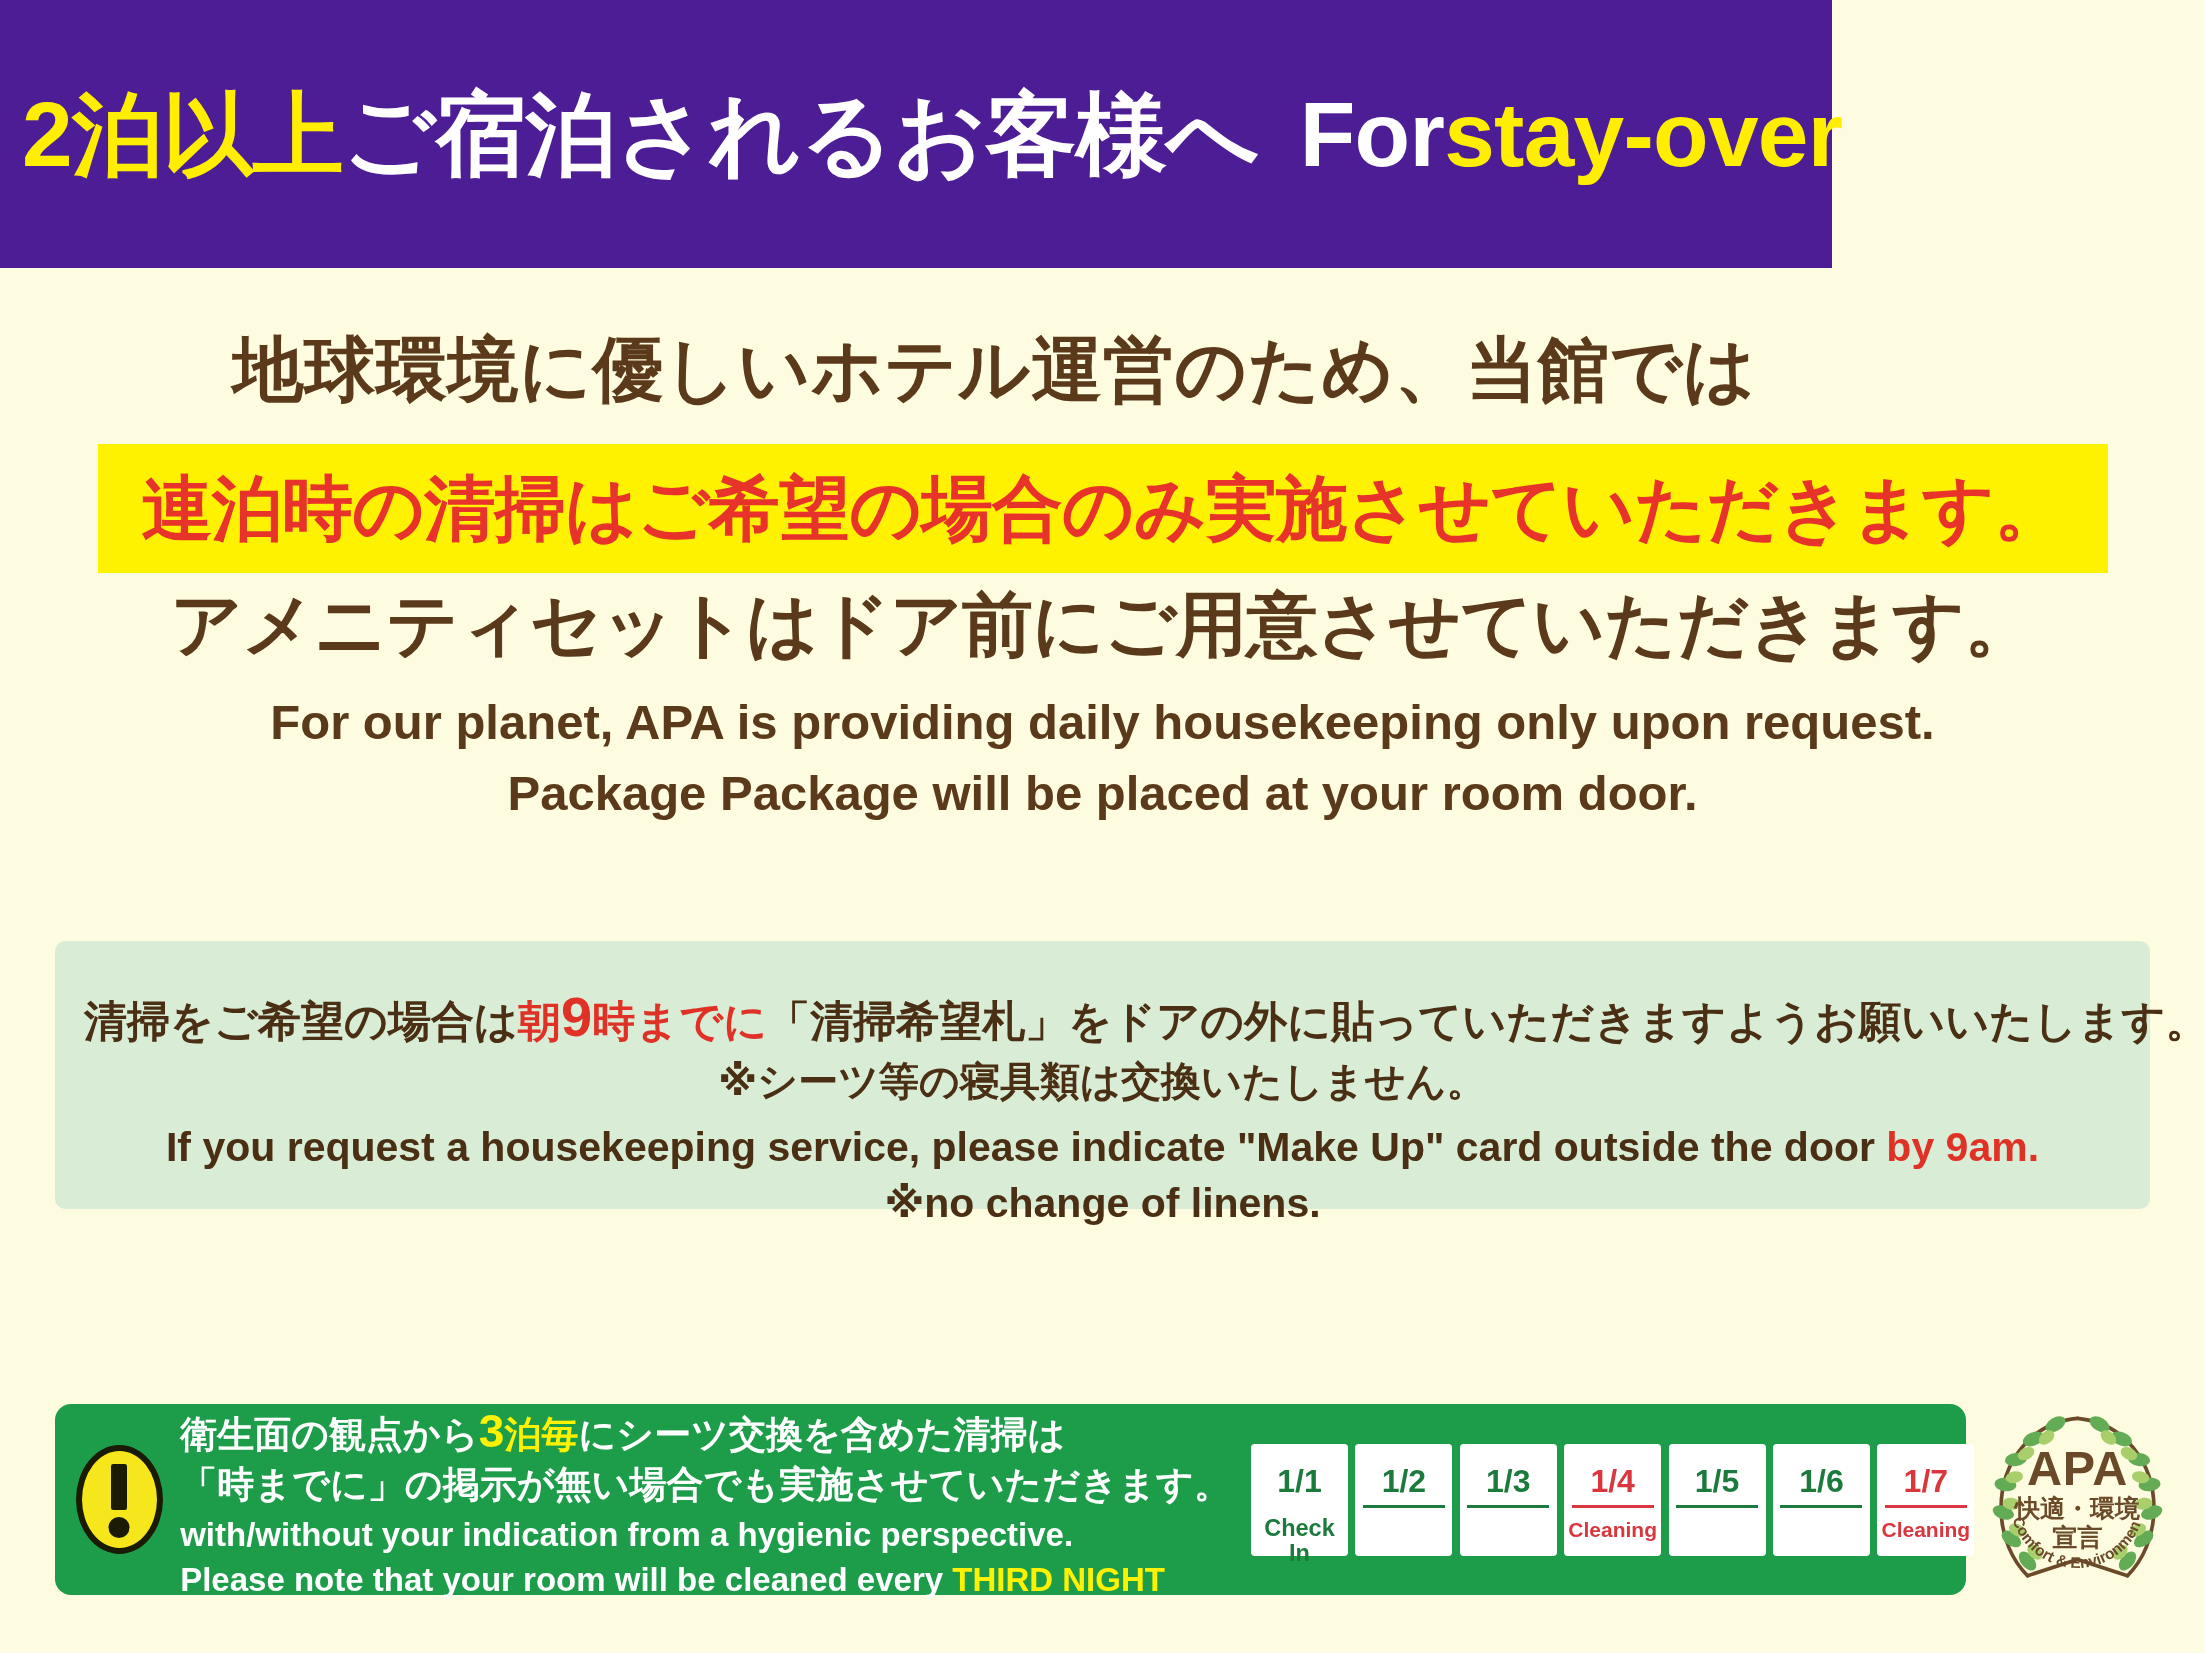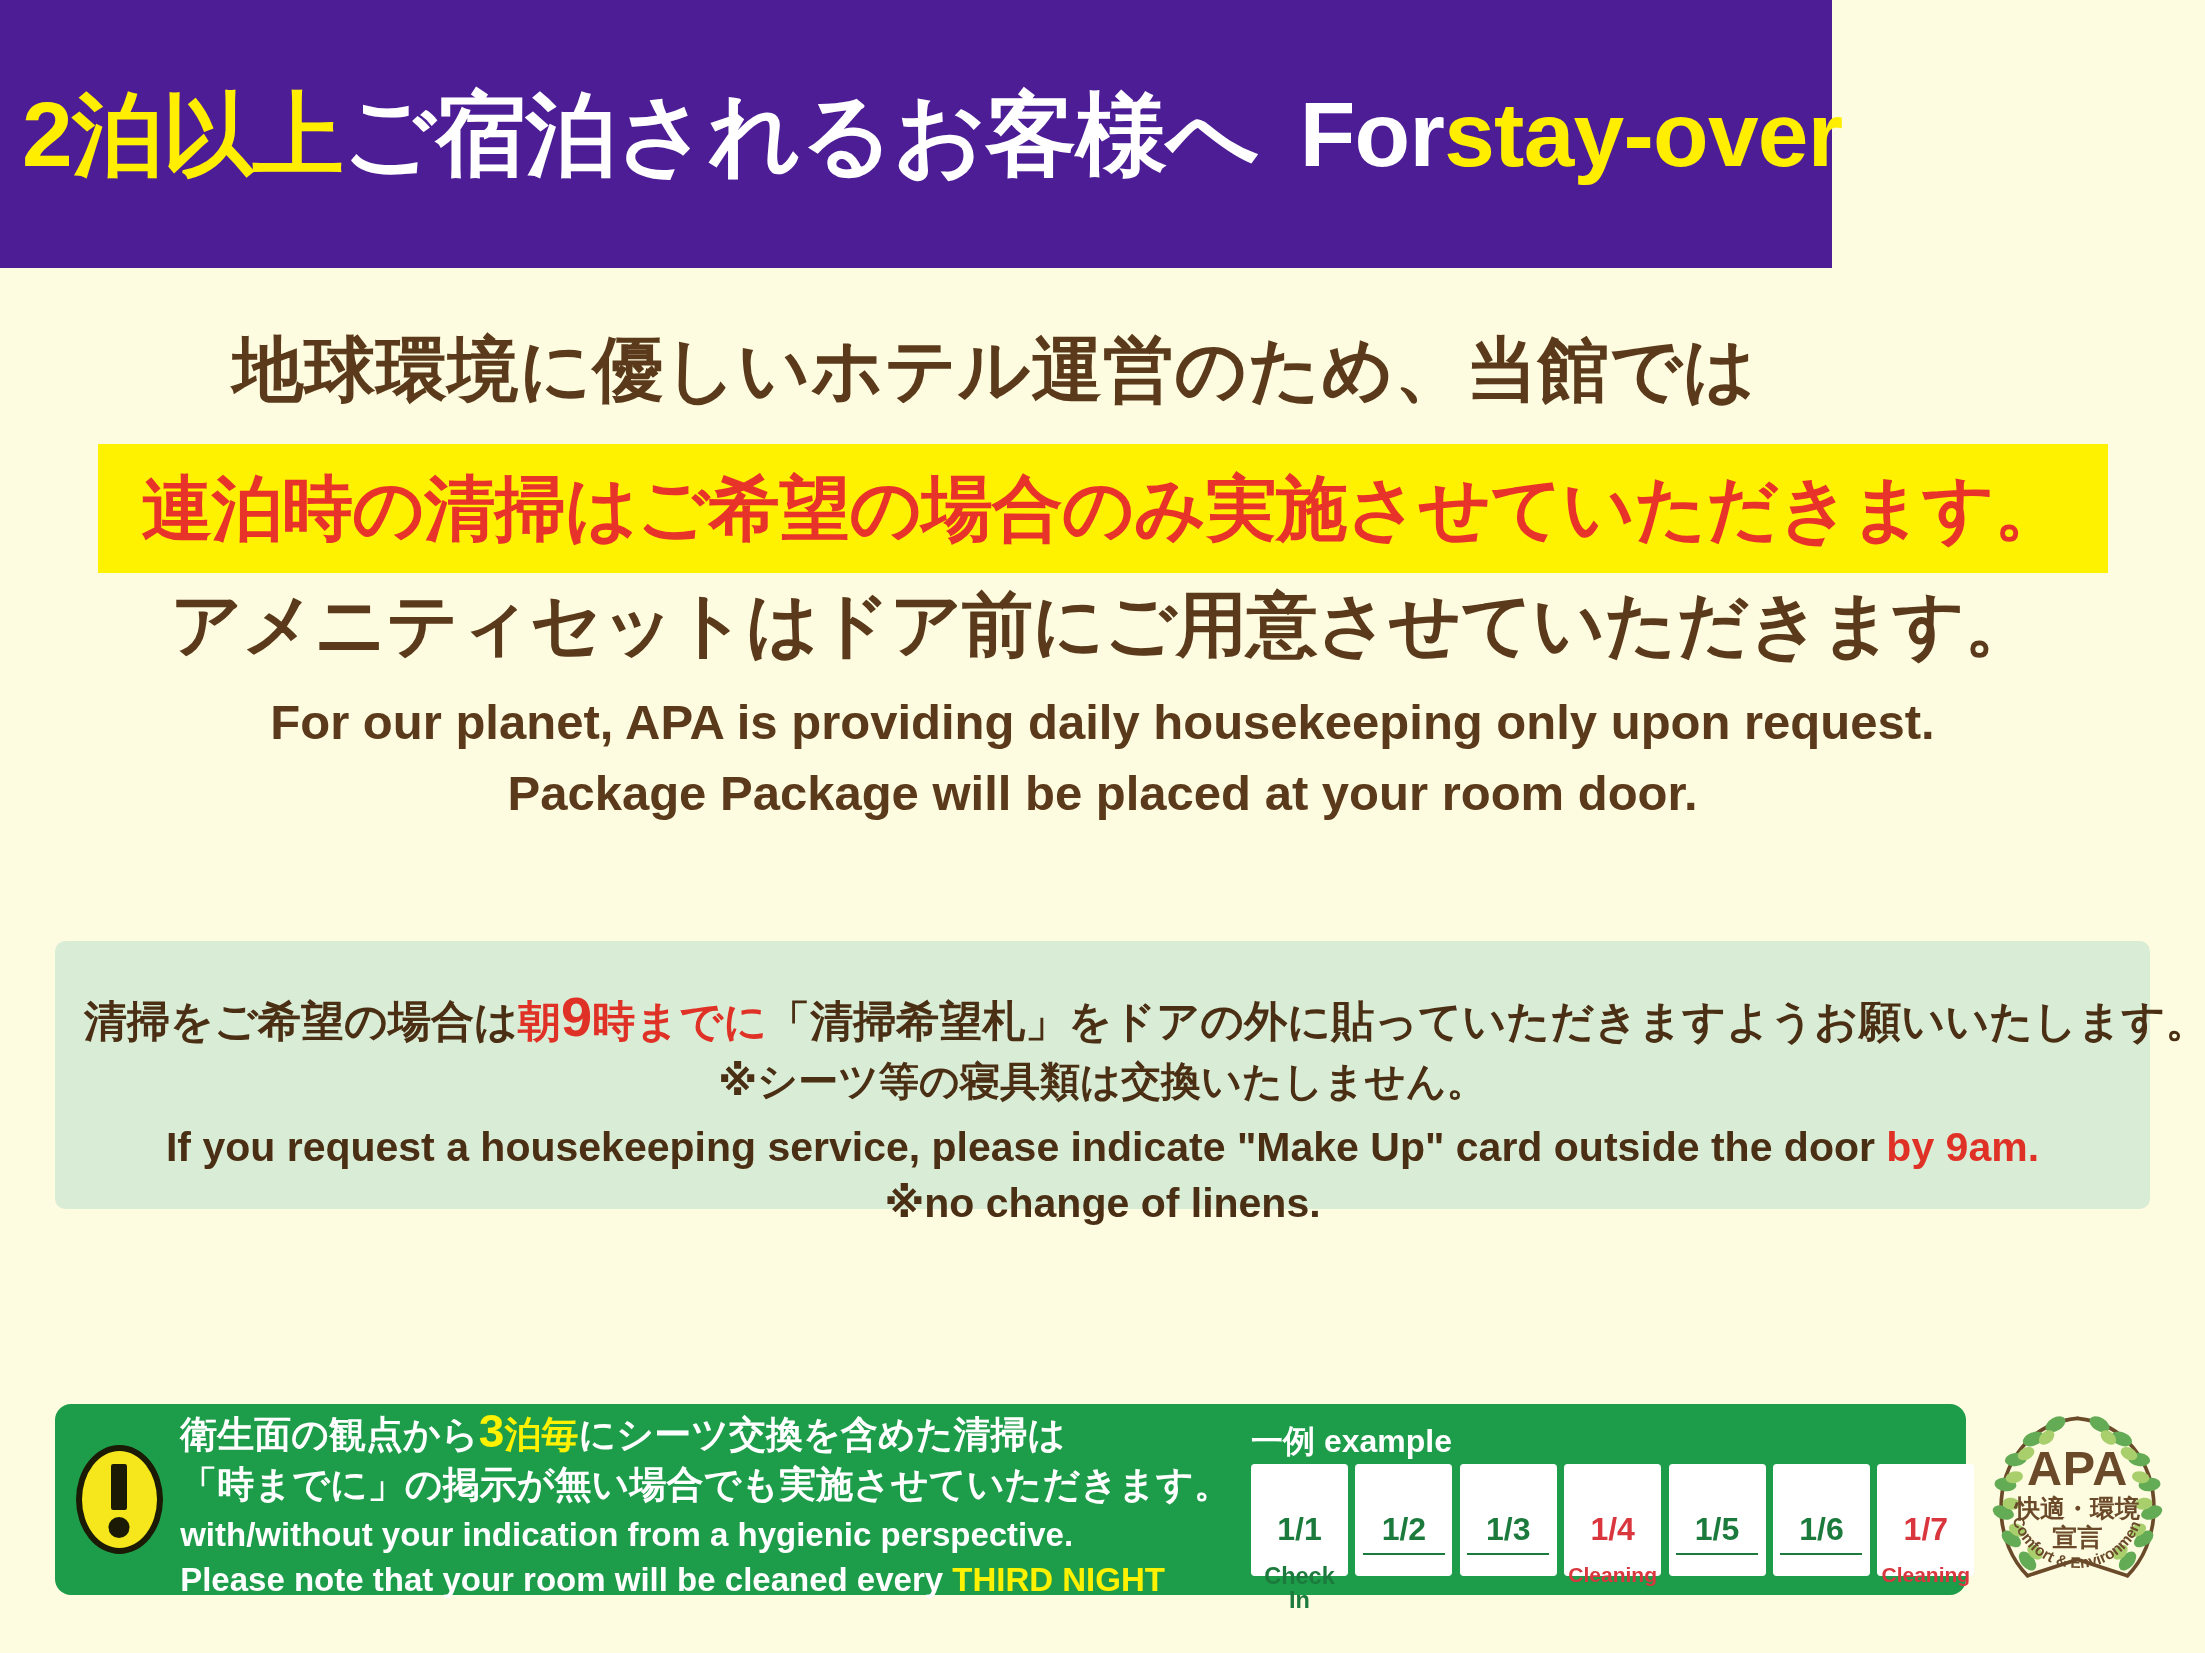--- a/index.html
+++ b/index.html
@@ -245,24 +245,23 @@
     background: #ffffff;
     border-radius: 3.7px;
     display: flex;
     flex-direction: column;
     align-items: center;
   }
   .cal-date {
     font-weight: bold;
     font-size: 32px;
     line-height: 1;
-    padding-top: 5px;
+    padding-top: 21px;
     padding-bottom: 8px;
     color: #1b7a3c;
-    margin-top: 44px;
   }
   .cal-rule {
     width: 82px;
     height: 2.9px;
     background: #1b7a3c;
   }
   .cal-label {
     font-weight: bold;
     font-size: 23.5px;
     line-height: 1.05;
@@ -328,21 +327,20 @@
       </div>
 
       <div class="green-text-col">
         <div class="gt-jp"><span>衛生面の観点から</span><span class="hl-big">3</span><span class="hl">泊毎</span><span>にシーツ交換を含めた清掃は</span></div>
         <div class="gt-jp">「時までに」の掲示が無い場合でも実施させていただきます。</div>
         <div class="gt-en">with/without your indication from a hygienic perspective.</div>
         <div class="gt-en"><span>Please note that your room will be cleaned every </span><span class="hl">THIRD NIGHT</span></div>
       </div>
 
       <div class="cal-col">
-        <div class="cal-title">一例 example</div>
         <div class="cal-grid" id="cal-grid">
             <div class="cal-cell">
               <div class="cal-date">1/1</div>
               <div class="cal-rule"></div>
               <div class="cal-label">Check<br>In</div>
             </div>
             <div class="cal-cell">
               <div class="cal-date">1/2</div>
               <div class="cal-rule"></div>
               <div class="cal-label"></div>

